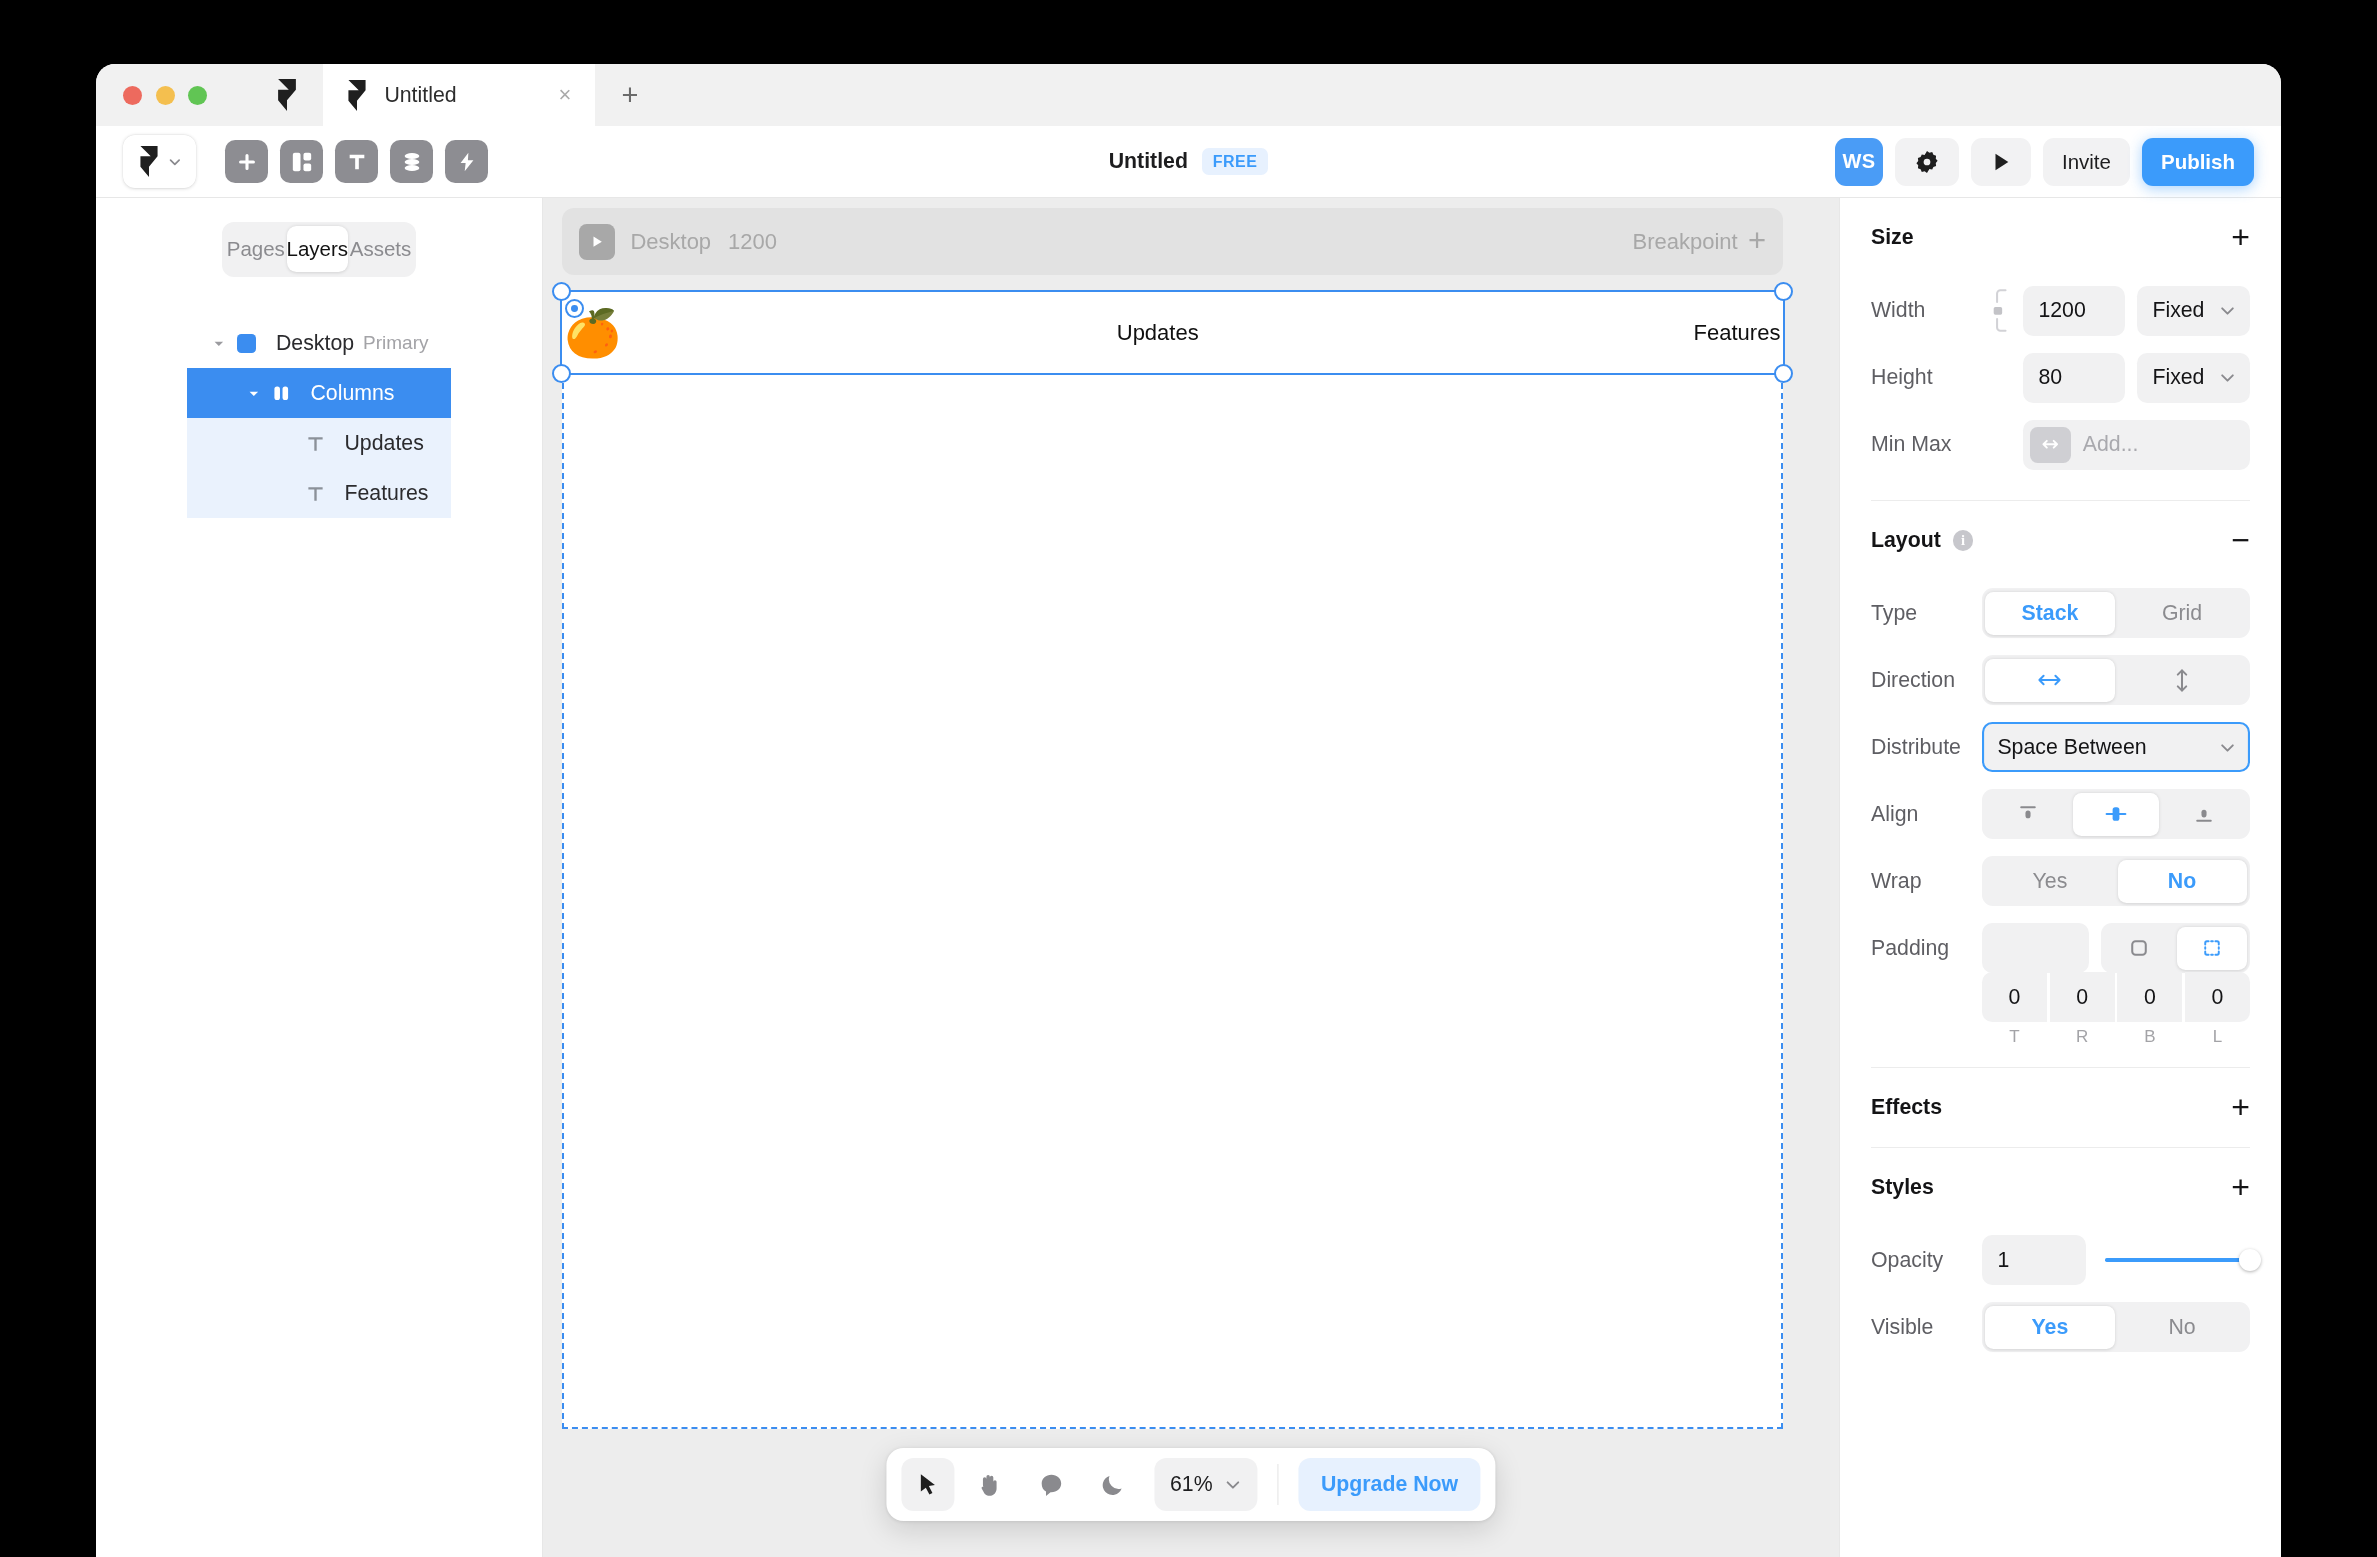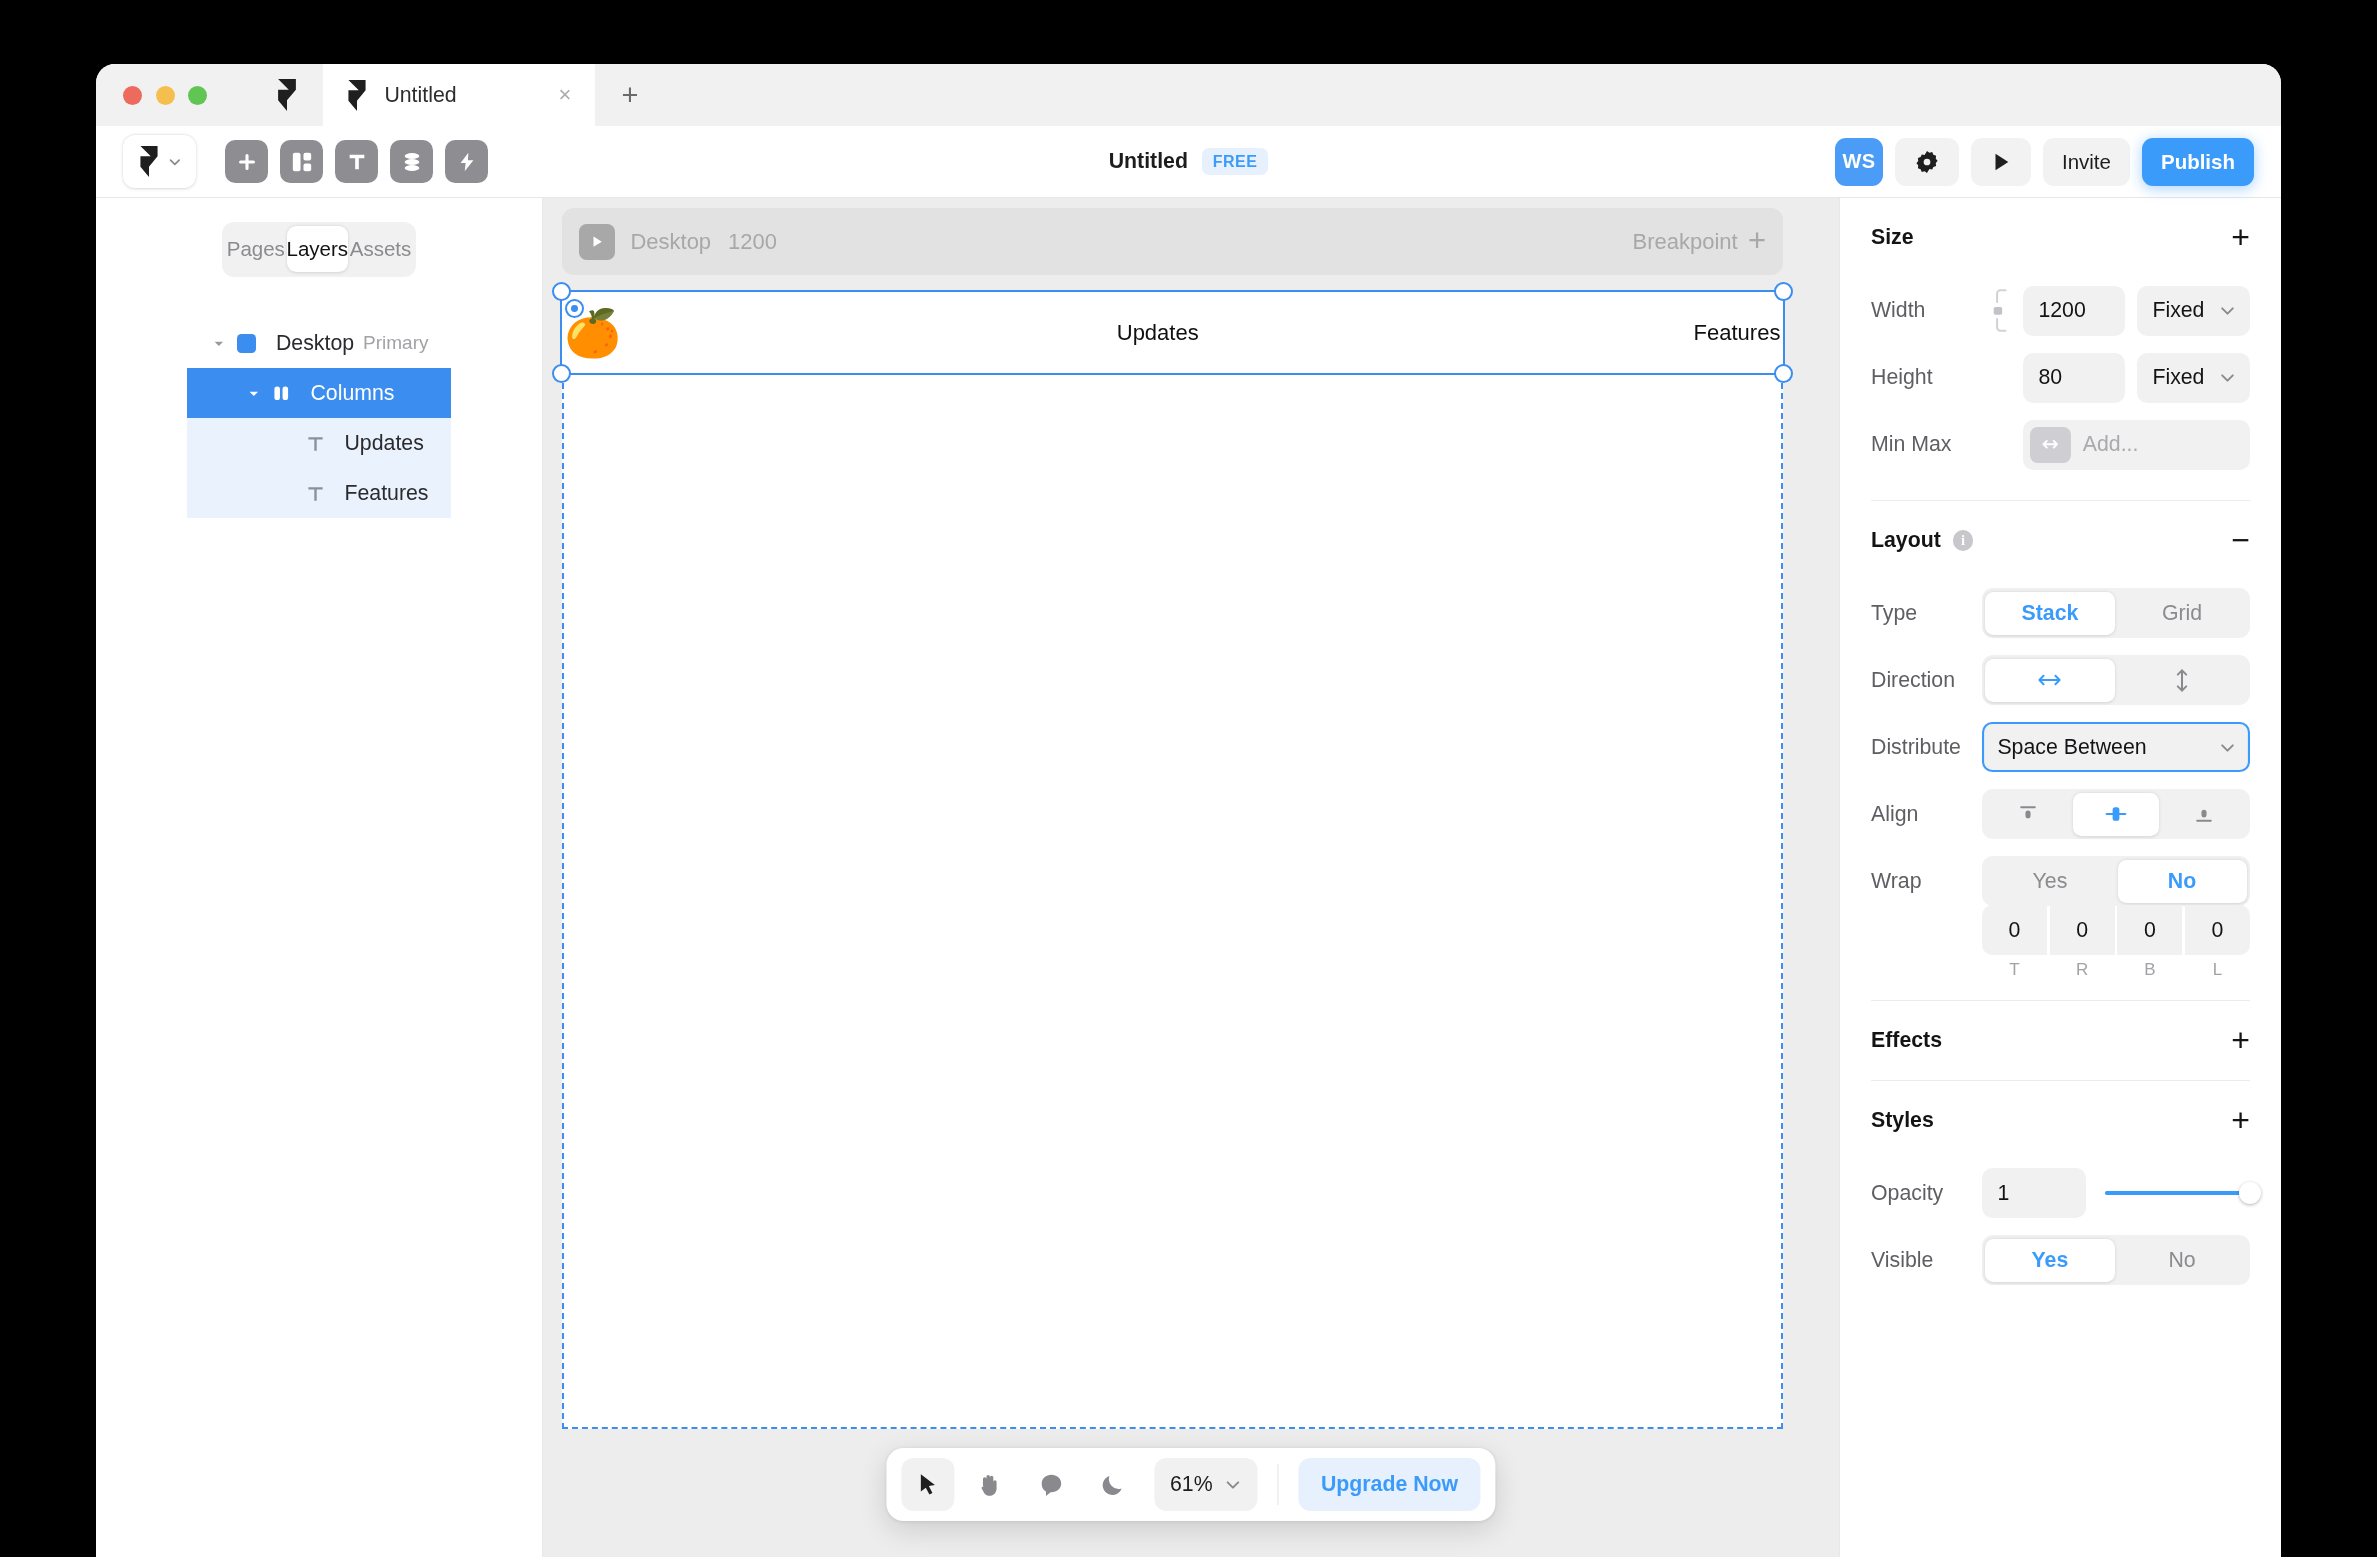--- a/index.html
+++ b/index.html
@@ -713,20 +713,38 @@
       </div>
 
       <div class="prow">
         <span class="plabel">Wrap</span>
         <div class="segbtn">
           <div>Yes</div>
           <div class="on">No</div>
         </div>
       </div>
 
+      <div class="prow">
+        <span class="plabel">Padding</span>
+        <div style="display:flex;flex:1;gap:12px;align-items:center">
+          <div class="field" style="flex:1"></div>
+          <div class="segbtn" style="flex:0 0 149px">
+            <div>
+              <svg width="22" height="22" viewBox="0 0 26 26">
+                <rect x="5" y="5" width="16" height="16" rx="4" fill="none" stroke="#8a8a8e" stroke-width="2.4"></rect>
+              </svg>
+            </div>
+            <div class="on-dark">
+              <svg width="22" height="22" viewBox="0 0 26 26">
+                <path d="M5 9V7a2 2 0 012-2h2M17 5h2a2 2 0 012 2v2M21 17v2a2 2 0 01-2 2h-2M9 21H7a2 2 0 01-2-2v-2M12 5h2M12 21h2M5 12v2M21 12v2" fill="none" stroke="#3b9bfb" stroke-width="2.3" stroke-linecap="round"></path>
+              </svg>
+            </div>
+          </div>
+        </div>
+      </div>
 
       <div class="prow" style="height:56px">
         <span class="plabel"></span>
         <div style="flex:1">
           <div class="padgrid">
             <div class="padcell">0</div>
             <div class="padcell">0</div>
             <div class="padcell">0</div>
             <div class="padcell">0</div>
           </div>

